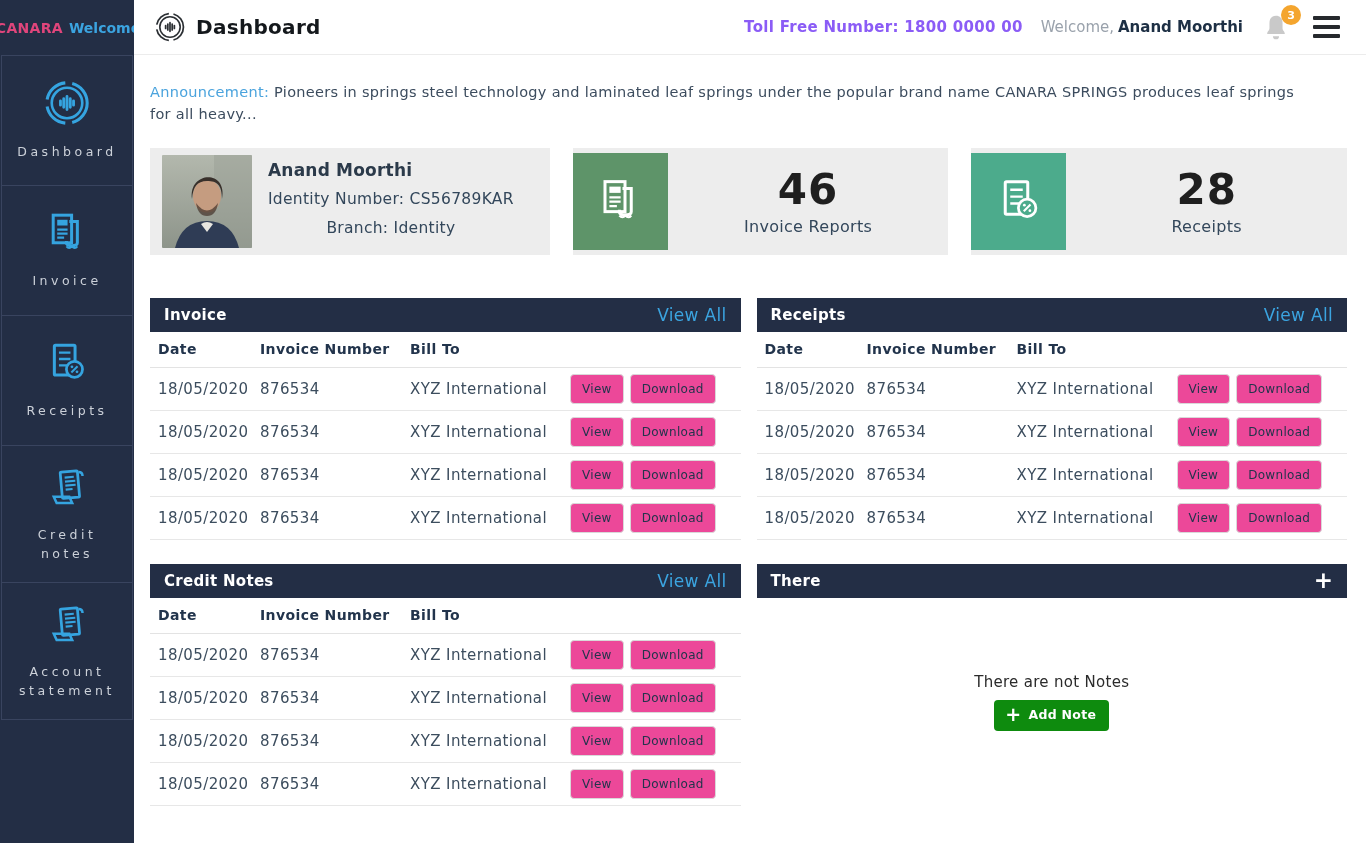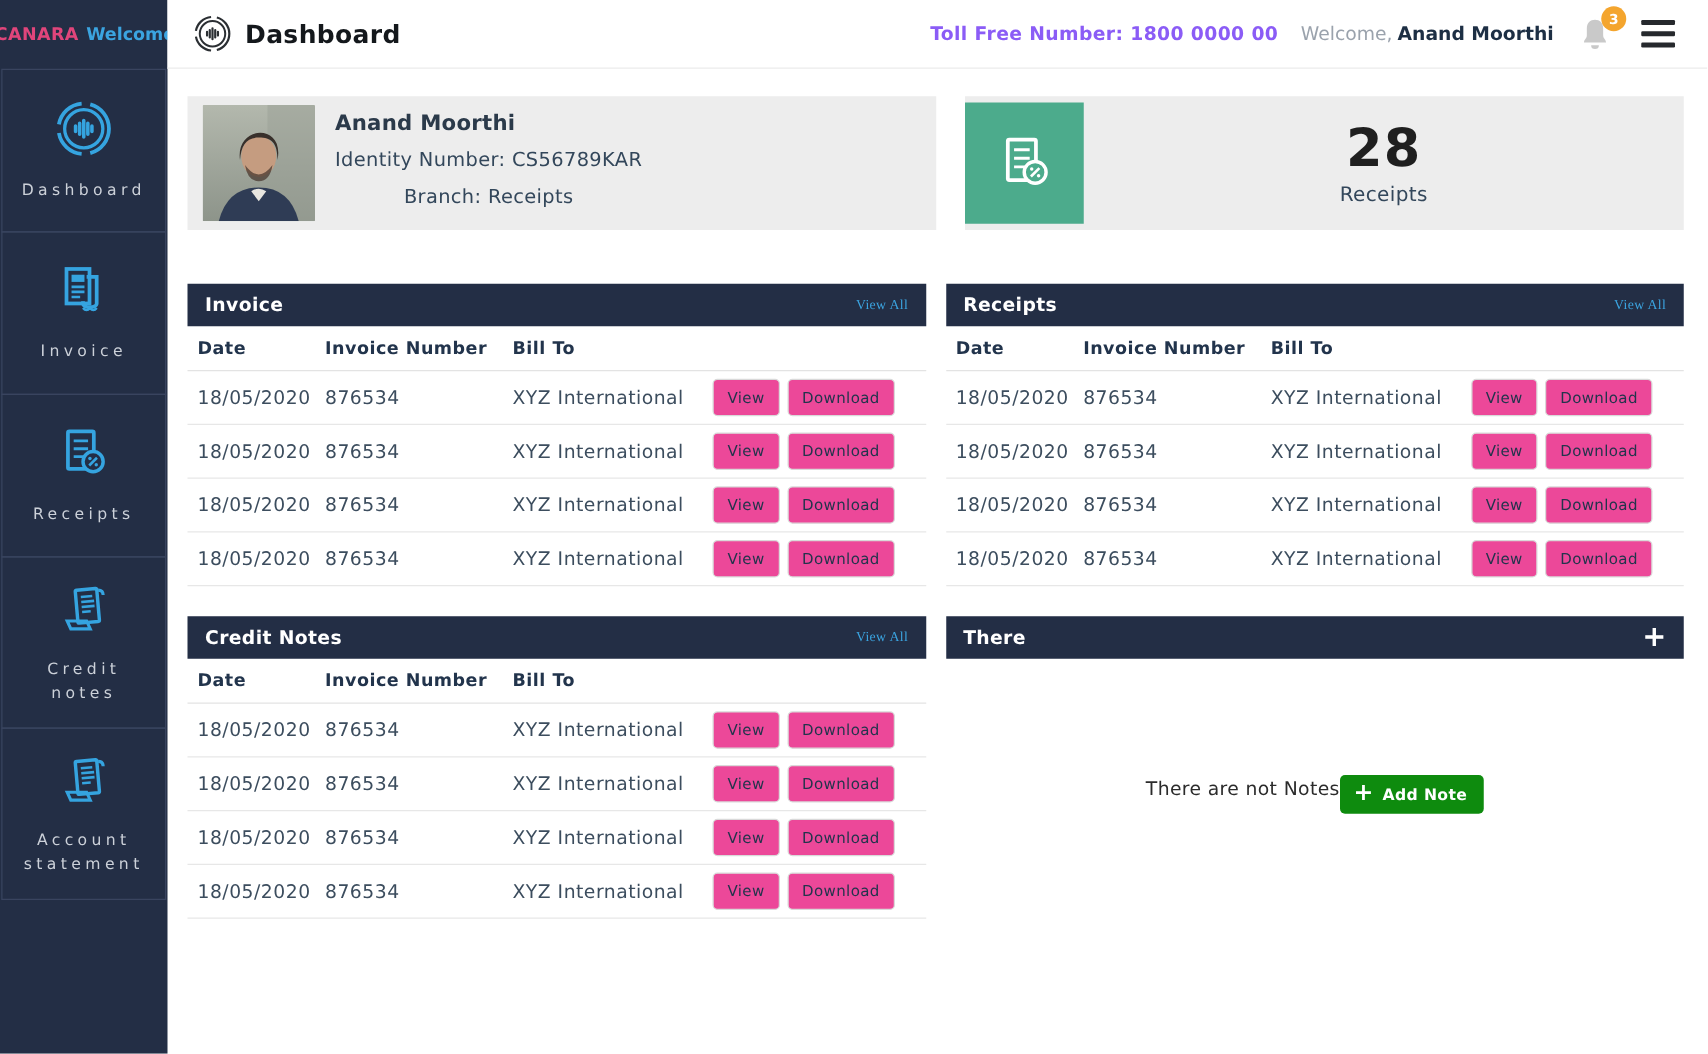--- a/index.html
+++ b/index.html
@@ -74,40 +74,40 @@
   .stat-label { font-size:16px; color:#33475b; margin-top:4px; letter-spacing:.3px; }
 
   
   .panels { display:grid; grid-template-columns:1fr 1fr; column-gap:16px; row-gap:24px; margin-top:43px; }
   .panel { }
   .panel-head {
     background:#232e45; height:34px; display:flex; align-items:center;
     padding:0 14px; justify-content:space-between;
   }
   .panel-title { color:#fff; font-weight:700; font-size:15px; letter-spacing:.3px; }
-  .view-all { color:#3ba4e0; font-size:11px; cursor:pointer; letter-spacing:.3px; text-decoration:none;font-family:Liberation Serif, serif; }
+  .view-all { color:#3ba4e0; font-size:17px; cursor:pointer; letter-spacing:.3px; text-decoration:none; }
   .plus-btn { color:#fff; font-size:23px; font-weight:700; cursor:pointer; line-height:1; }
   .thead, .trow {
     display:grid; grid-template-columns:102px 150px 160px auto;
     align-items:center; padding:0 8px;
   }
   .thead { height:36px; border-bottom:1px solid #e3e3e3; }
   .thead span { font-size:14px; font-weight:700; color:#22344c; letter-spacing:.4px; }
   .trow { height:43px; border-bottom:1px solid #e7e7e7; }
   .trow .td { font-size:15px; color:#3c4d5e; letter-spacing:.4px; }
   .td.actions { display:flex; gap:6px; }
   .btn {
     background:#ec4899; border:1px solid #d9d9d9; border-radius:4px; color:#22344c;
     font-size:12px; padding:7px 11px; cursor:pointer; letter-spacing:.3px;
     font-family:inherit;
   }
 
   
   .notes-body {
-    height:208px; display:flex; align-items:center; justify-content:center;
+    height:208px; display:flex; flex-direction:column; align-items:center; justify-content:center;
   }
   .notes-empty { font-size:15px; color:#2b2b2b; letter-spacing:.3px; }
   .add-note-btn {
     margin-top:9px; background:#0e8b0e; color:#fff; border:none; border-radius:4px;
     font-size:12.5px; font-weight:700; padding:7px 13px 8px 11px; cursor:pointer;
     display:flex; align-items:center; gap:7px; letter-spacing:.3px; font-family:inherit;
   }
   .add-note-btn .plus { font-size:19px; font-weight:800; line-height:.8; }
   svg { display:block; }
 </style>
@@ -234,20 +234,24 @@
         <span class="burger">
           <span></span>
             <span></span>
             <span></span>
         </span>
       </div>
     </header>
 
     <div class="content">
 
+      <p class="announcement">
+        <span class="ann-label">Announcement:</span>
+        <span>Pioneers in springs steel technology and laminated leaf springs under the popular brand name CANARA SPRINGS produces leaf springs for all heavy...</span>
+      </p>
 
       <div class="cards">
 
         <div class="card profile-card">
           <span class="profile-photo">
             <svg width="90" height="93" viewBox="0 0 90 93">
               <defs>
                 <linearGradient id="pbg" x1="0" y1="0" x2="0" y2="1">
                   <stop offset="0" stop-color="#b3b8ad"></stop>
                     <stop offset="1" stop-color="#8d948a"></stop>
@@ -258,24 +262,41 @@
               <path d="M13 93 q7 -27 32 -27 q25 0 32 27 Z" fill="#2f3c55"></path>
               <path d="M39 69 l6 8 6 -8 q-6 -4 -12 0 Z" fill="#e8e6e0"></path>
               <ellipse cx="45" cy="41" rx="14" ry="16.5" fill="#c59c80"></ellipse>
               <path d="M30 44 C26 16 66 14 60 44 C60 30 55 26 45 26 C35 26 31 32 30 44 Z" fill="#38302b"></path>
               <path d="M34 48 q11 15 22 0 q-2 13 -11 13 q-9 0 -11 -13 Z" fill="#4a3a30" opacity=".75"></path>
             </svg>
           </span>
           <div class="profile-text">
             <div class="p-name">Anand Moorthi</div>
             <div class="p-line">Identity Number: CS56789KAR</div>
-            <div class="p-line">Branch: Receipts</div>
+            <div class="p-line">Branch: Identity</div>
           </div>
         </div>
 
+        <div class="card stat-card">
+          <span class="stat-icon" style="background:#5e9469;">
+            <svg width="50" height="50" viewBox="0 0 40 40" fill="none" stroke="currentColor">
+              <path d="M22 10 h7 v18.5 c0 3.4 -9.5 3.4 -9.5 0 v-1.5" stroke-width="2.4"></path>
+              <rect x="8" y="4.5" width="16" height="24" stroke-width="2.4"></rect>
+              <rect x="11.5" y="8.5" width="9" height="5" fill="currentColor" stroke="none"></rect>
+              <g stroke-width="1.8">
+                  <path d="M11.5 17 h9 M11.5 20.5 h9 M11.5 24 h6"></path>
+                </g>
+              <path d="M19.5 31.6 c1.6 1.9 3.2 1.9 4.8 0 c1.6 1.9 3.2 1.9 4.7 0" stroke-width="1.7"></path>
+            </svg>
+          </span>
+          <div class="stat-body">
+            <div class="stat-value">46</div>
+            <div class="stat-label">Invoice Reports</div>
+          </div>
+        </div>
 
         <div class="card stat-card">
           <span class="stat-icon" style="background:#4cab8c; --bg:#4cab8c;">
             <svg width="50" height="50" viewBox="0 0 40 40" fill="none" stroke="currentColor">
               <rect x="9" y="4.5" width="18" height="26" rx="1" stroke-width="2.4"></rect>
               <g stroke-width="1.9">
                   <path d="M13 11 h10 M13 16.5 h10 M13 22 h7"></path>
                 </g>
               <circle cx="26.5" cy="25.5" r="7" stroke-width="2.2" style="fill:var(--bg)"></circle>
               <path d="M23.8 28.2 l5.4 -5.4" stroke-width="1.7"></path>

